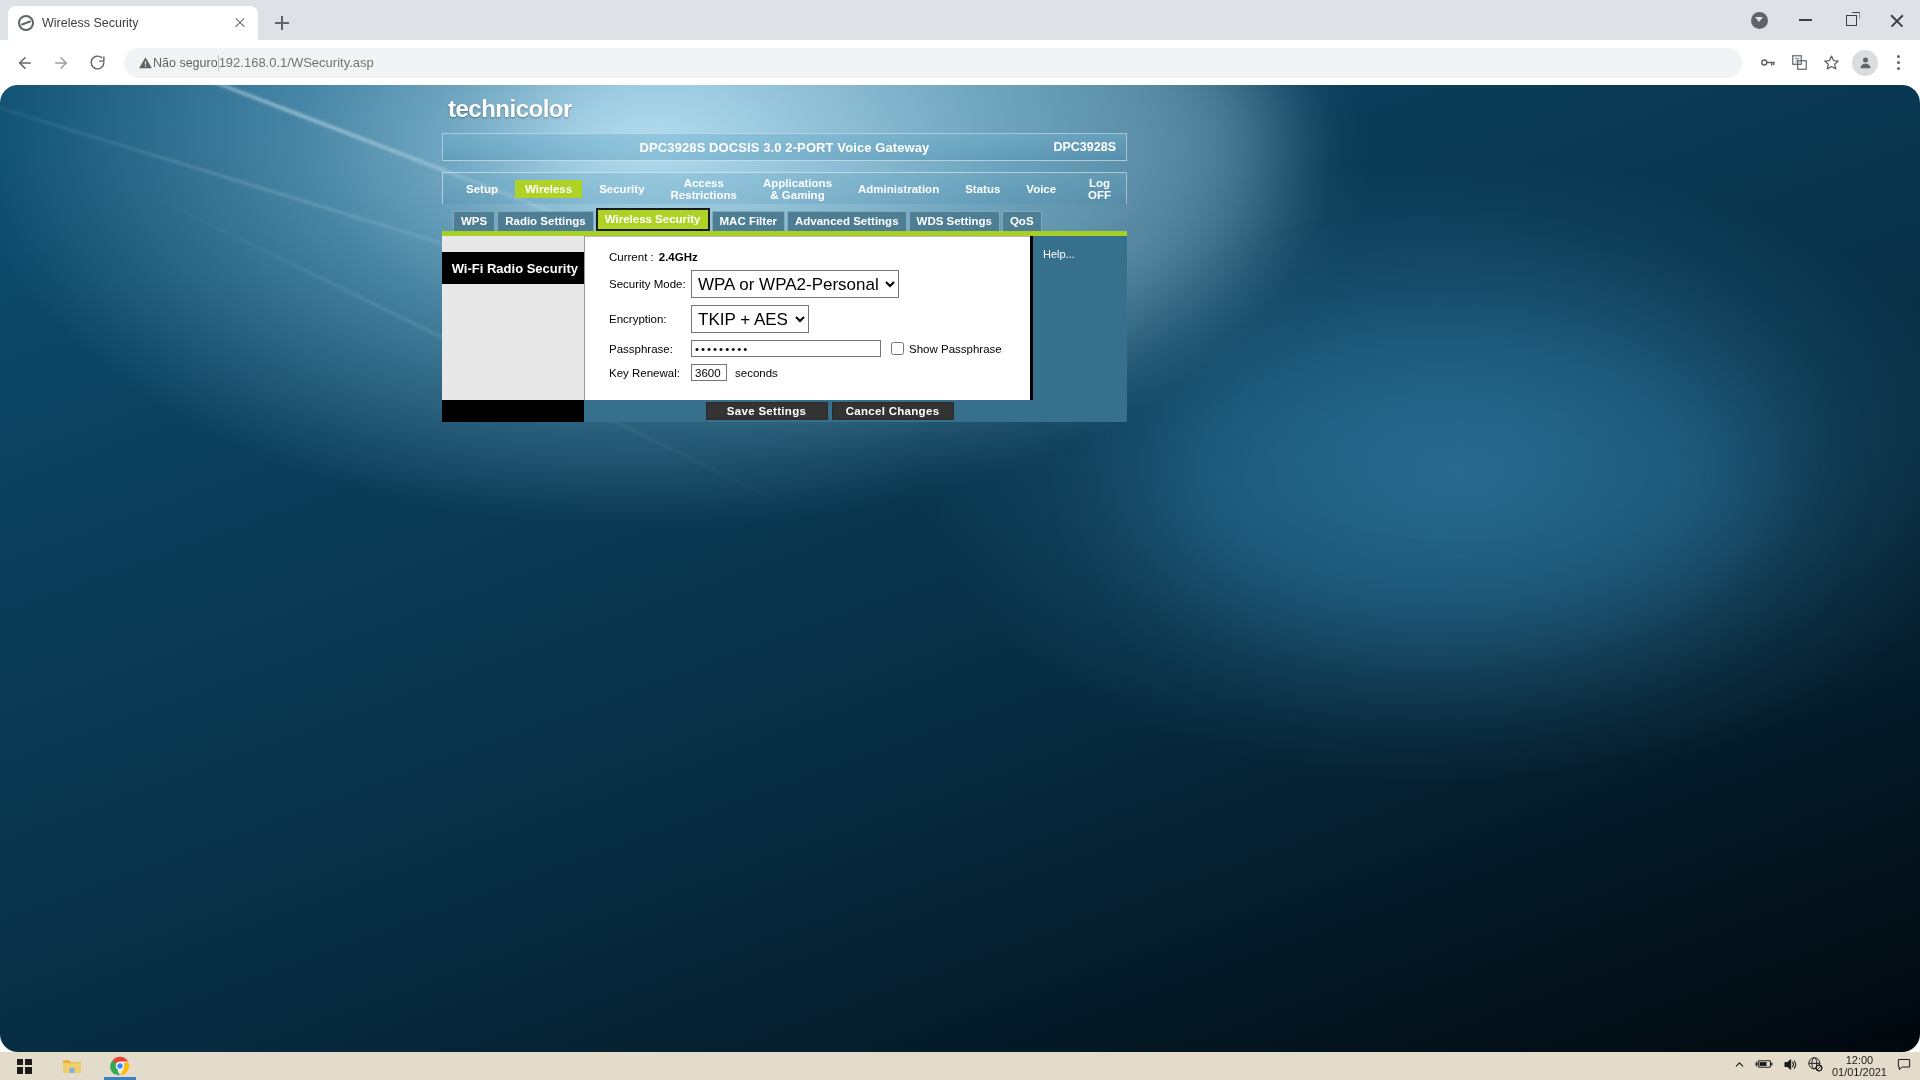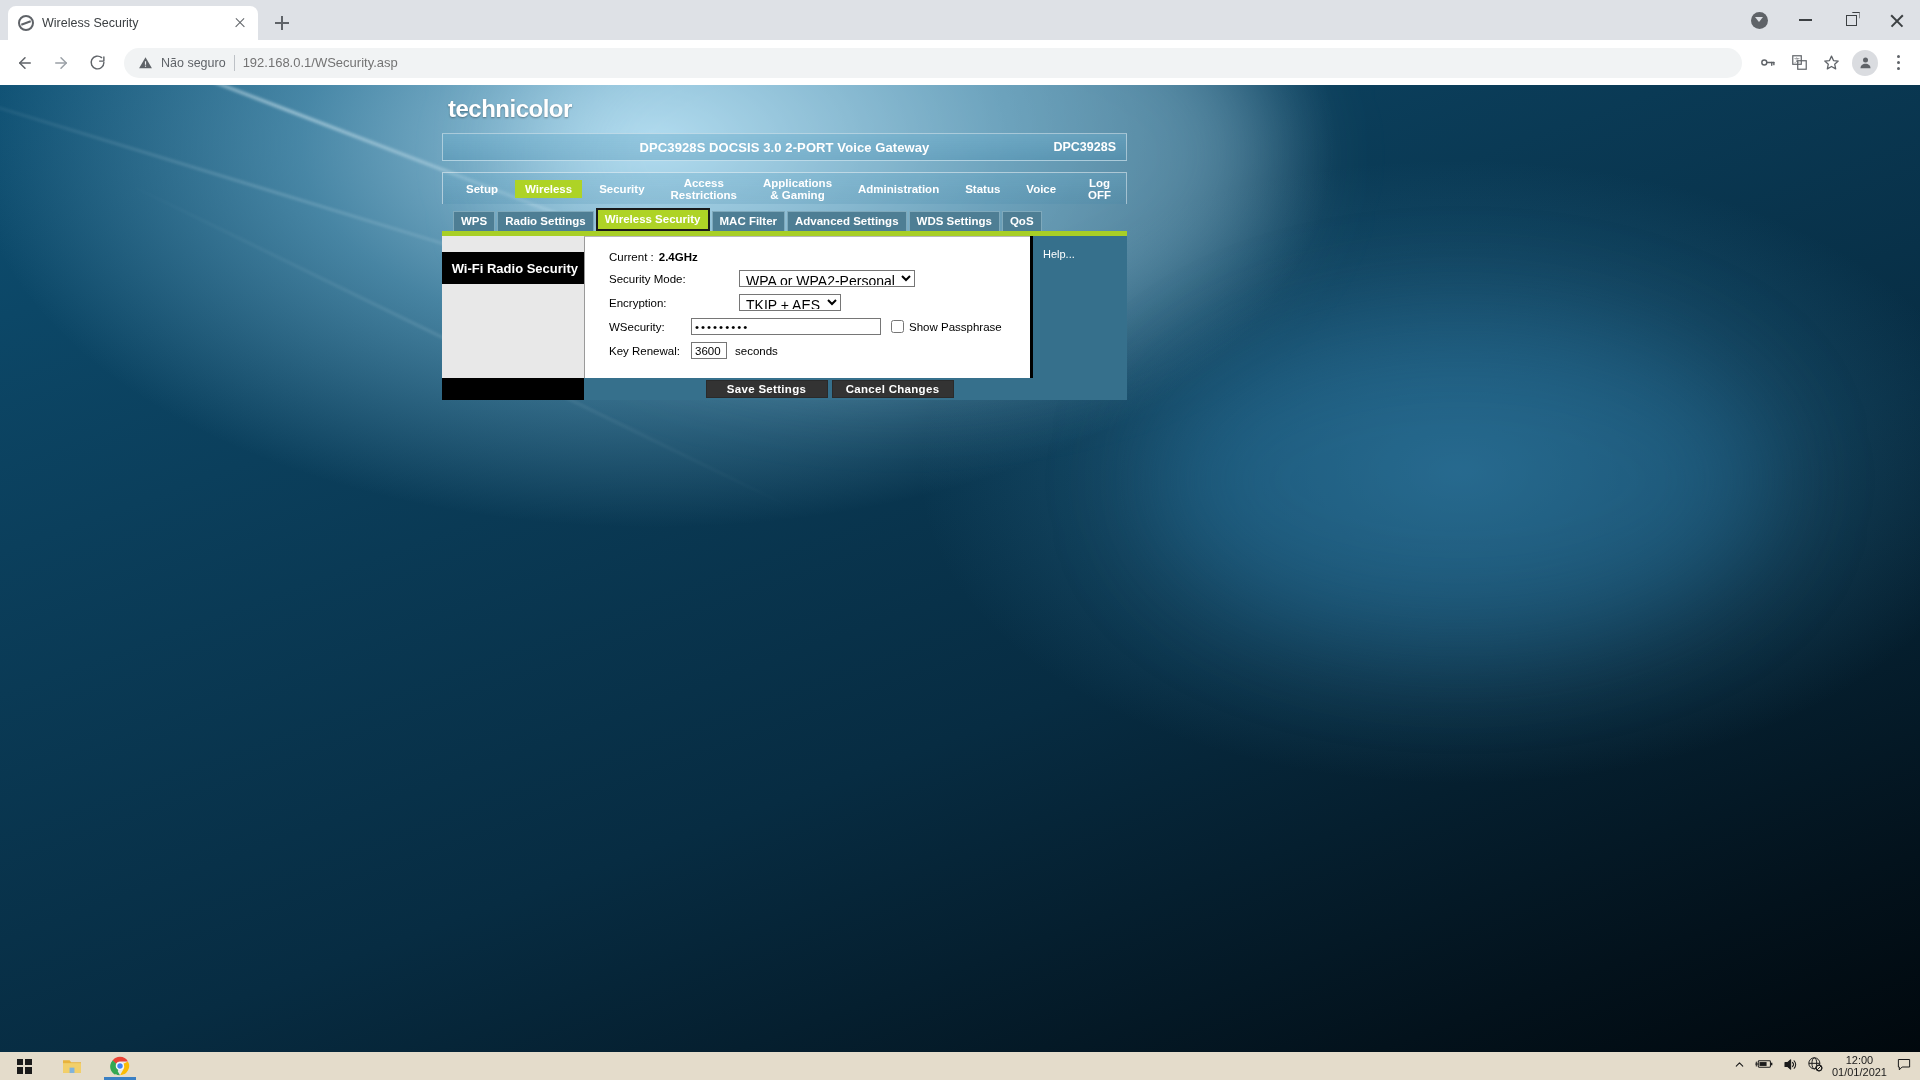--- a/index.html
+++ b/index.html
@@ -61,21 +61,21 @@
   .wc-close::before,.wc-close::after{ content:""; position:absolute; left:-1px; top:6.5px;
     width:16px; height:1.5px; background:#3c4043;}
   .wc-close::before{transform:rotate(45deg);} .wc-close::after{transform:rotate(-45deg);}
 
   
   .toolbar{ height:45px; background:#fff; display:flex; align-items:center; padding:0 8px; gap:2px;}
   .navbtn{ width:34px; height:34px; border-radius:50%; display:flex; align-items:center;
      justify-content:center; cursor:pointer; color:#5f6368; flex:none;}
   .omnibox{
     flex:1; height:30px; background:#f1f3f4; border-radius:16px; margin:0 8px;
-    display:flex; align-items:center; padding:0 14px; gap:8px; cursor:text;
+    display:flex; align-items:center; padding:0 14px; cursor:text;
   }
   .warn-icon{ width:15px; height:14px; position:relative; flex:none;}
   .warn-icon svg{display:block;}
   .notsecure{ font-size:12.5px; color:#5f6368; white-space:nowrap;}
   .om-sep{ width:1px; height:16px; background:#bdc1c6;}
   .url{ font-size:13px; color:#737373; white-space:nowrap;}
   .tb-right{ display:flex; align-items:center; gap:2px; }
   .tbicon{ width:30px; height:30px; display:flex; align-items:center; justify-content:center;
     color:#5f6368; cursor:pointer; flex:none;}
   .avatar{ width:26px; height:26px; border-radius:50%; background:#dadce0;
@@ -85,20 +85,21 @@
   .kebab i{ width:3px; height:3px; border-radius:50%; background:#5f6368; display:block;}
 
   
   .viewport{
     position:absolute; left:0; top:85px; width:1920px; height:967px;
     overflow:hidden;
     background:
       radial-gradient(ellipse 1100px 620px at 34% 6%, rgba(178,220,240,0.95) 0%, rgba(120,185,215,0.55) 32%, rgba(0,0,0,0) 62%),
       radial-gradient(ellipse 900px 520px at 76% 40%, rgba(70,150,190,0.5) 0%, rgba(0,0,0,0) 60%),
       linear-gradient(160deg,#0d4f72 0%,#0b3f5c 28%,#072c42 60%,#03121c 88%, #01080d 100%);
+    border-radius: 18px;
   }
   .vp-streak{ position:absolute; background:linear-gradient(90deg,rgba(255,255,255,0) 0%,rgba(235,250,255,.55) 45%,rgba(255,255,255,0) 100%);
     filter:blur(1.5px);}
   .vp-glow{ position:absolute; border-radius:50%; filter:blur(50px);}
 
   
   .router{ position:absolute; left:442px; top:0px; width:685px; }
   .logo{
     font-size:24px; font-weight:bold; color:#ffffff; letter-spacing:-0.5px;
     padding:10px 0 6px 6px; text-shadow:0 1px 2px rgba(0,0,0,.35);
@@ -137,24 +138,23 @@
   .centercol{ flex:1; background:#ffffff; border-left:1px solid #9a9a9a; border-top:1px solid #b9b9b9;}
   .rightcol{ width:97px; background:#36708c; border-left:3px solid #000; }
   .rightcol .help{ color:#ffffff; font-size:11px; padding:12px 0 0 10px; cursor:pointer; }
 
   .form{ padding:14px 0 12px 24px; font-size:11.5px; color:#000; }
   .frow{ display:flex; align-items:center; margin-bottom:7px; }
   .flabel{ width:82px; font-size:11.5px; color:#000; }
   .fcur{ font-size:11.5px; color:#000; }
 
   select.ctl{
-    font-family:"Liberation Sans", sans-serif; font-size:14px; color:#000;
-    background:#fff; border:1px solid #767676; border-radius:0; padding:1px 2px; height:17px;
+    font-family:"Liberation Sans", sans-serif; font-size:17px; color:#000;
+    background:#fff; border:1px solid #767676; border-radius:0; padding:1px 2px; height:28px;
     cursor:pointer;
-    margin-left:48px;
   }
   input.txt{
     font-family:"Liberation Sans", sans-serif; font-size:11.5px;
     background:#fff; border:1px solid #767676; height:17px; padding:1px 3px; color:#000;
   }
   input.pass{ width:190px; letter-spacing:2px; }
   input.renew{ width:36px; }
   .chkwrap{ display:flex; align-items:center; gap:5px; margin-left:10px; }
   .chkwrap input{ width:13px; height:13px; cursor:pointer; }
   .chkwrap label{ font-size:11.5px; color:#000; cursor:pointer;}
@@ -344,21 +344,21 @@
             </div>
 
             <div class="frow">
               <span class="flabel">Encryption:</span>
               <select class="ctl">
                 <option>TKIP + AES</option>
               </select>
             </div>
 
             <div class="frow">
-              <span class="flabel">WSecurity:</span>
+              <span class="flabel">Passphrase:</span>
               <input class="txt pass" type="text" readonly="" value="•••••••••" style="">
               <span class="chkwrap">
                 <input type="checkbox" id="showpass" style="">
                 <label for="showpass">Show Passphrase</label>
               </span>
             </div>
 
             <div class="frow">
               <span class="flabel">Key Renewal:</span>
               <input class="txt renew" type="text" value="3600" style="">

